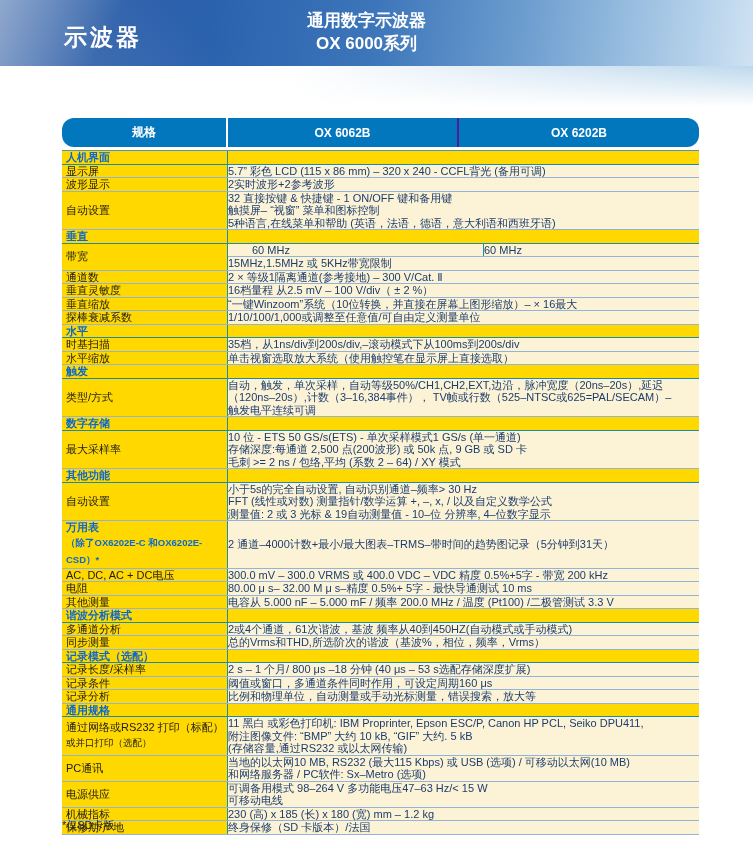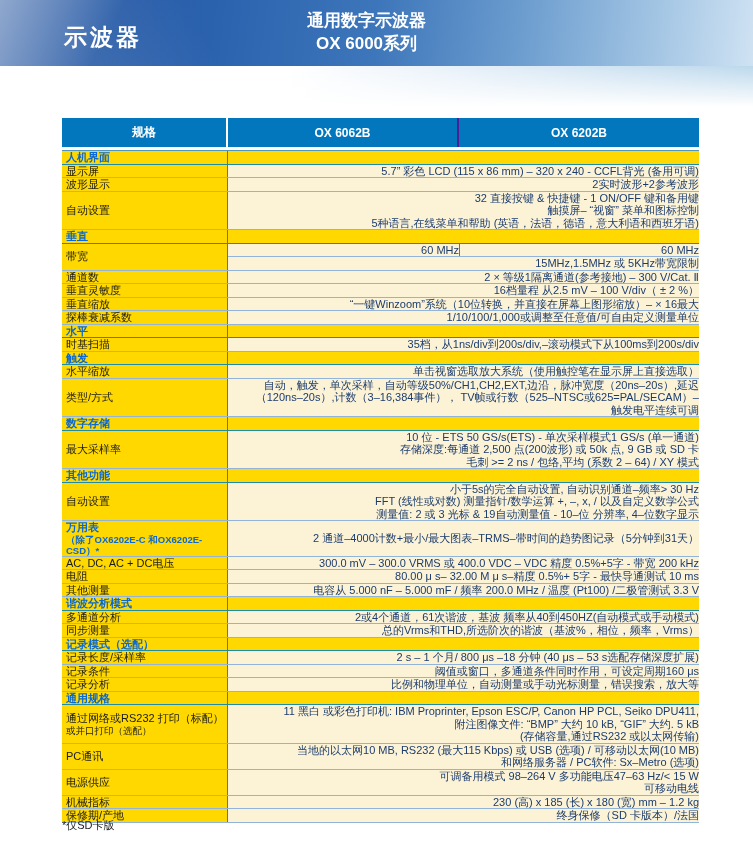--- a/index.html
+++ b/index.html
@@ -26,45 +26,45 @@
   .banner-category {
     position:absolute; left:64px; top:22px; color:#ffffff;
     font-size:23px; font-weight:bold; letter-spacing:3px; z-index:2;
   }
   .banner-title {
     position:absolute; left:0; right:20px; top:9px; text-align:center; color:#ffffff;
     font-size:17px; font-weight:bold; line-height:1.38; z-index:2;
   }
   
   .spec-table { position:absolute; left:62px; top:118px; width:637px; }
-  .thead { display:flex; height:29px; background:#0277BE; }
+  .thead { display:flex; height:29px; background:#0277BE;border-radius:12px; }
   .th {
     display:flex; align-items:center; justify-content:center;
     color:#fff; font-weight:bold; font-size:12px;
   }
   .th-label { width:166px; border-right:2px solid #fff; }
   .th-col1 { width:231px; border-right:2px solid #4c1d95; }
   .th-col2 { flex:1; }
   .tbody { margin-top:3px; border-top:1px solid #4E96BE; }
   .trow { display:flex; border-bottom:1px solid #92B4DA; min-height:13px; }
   .trow.section { border-bottom:1px solid #1E8CA8; }
   .label-cell {
     width:166px; background:#FFD800; color:#1c1c1c; font-size:11px; line-height:12.5px;
     padding-left:4px; display:flex; flex-direction:column; justify-content:center;
     border-right:1px solid #1E8CA8;
   }
   .content-cell {
     flex:1; background:#FCF3D6; color:#1C3C6E; font-size:11px; line-height:12.5px;
-    text-align:right; display:flex; flex-direction:column; justify-content:center;
+    text-align:left; display:flex; flex-direction:column; justify-content:center;
   }
   .trow.section .label-cell { color:#0A68D2; font-weight:bold; }
   .trow.section .content-cell { background:#FFD800; }
   .trow.blue-label .label-cell { color:#0A68D2; font-weight:bold; }
-  .label-sub { font-size:9.5px; line-height:11px; }
-  .split-line { display:flex; border-bottom:1px solid #92B4DA; }
+  .label-sub { font-size:9.5px; line-height:17px; }
+  .split-line { display:flex; border-bottom:1px solid #92B4DA;padding-left:24px; }
   .split-cell { line-height:12.5px; }
   .split-cell + .split-cell { border-left:1px solid #1E8CA8; }
   .footnote { position:absolute; left:62px; top:818px; font-size:11px; color:#222; }
 </style>
 </head>
 <body>
 
 <div class="page">
   <div class="banner"></div>
   <div class="banner-fade"></div>
@@ -170,33 +170,33 @@
           <div class="content-cell"></div>
         </div>
         <div class="trow">
           <div class="label-cell">
             <div>时基扫描</div>
           </div>
           <div class="content-cell">
             <div>35档，从1ns/div到200s/div,–滚动模式下从100ms到200s/div</div>
           </div>
         </div>
+        <div class="trow">
+          <div class="label-cell">
+            <div>水平缩放</div>
+          </div>
+          <div class="content-cell">
+            <div>单击视窗选取放大系统（使用触控笔在显示屏上直接选取）</div>
+          </div>
+        </div>
         <div class="trow section">
           <div class="label-cell">
             <div>触发</div>
           </div>
           <div class="content-cell"></div>
-        </div>
-        <div class="trow">
-          <div class="label-cell">
-            <div>水平缩放</div>
-          </div>
-          <div class="content-cell">
-            <div>单击视窗选取放大系统（使用触控笔在显示屏上直接选取）</div>
-          </div>
         </div>
         <div class="trow">
           <div class="label-cell">
             <div>类型/方式</div>
           </div>
           <div class="content-cell">
             <div>自动，触发，单次采样，自动等级50%/CH1,CH2,EXT,边沿，脉冲宽度（20ns–20s）,延迟</div>
             <div>（120ns–20s）,计数（3–16,384事件）， TV帧或行数（525–NTSC或625=PAL/SECAM）–</div>
             <div>触发电平连续可调</div>
           </div>

